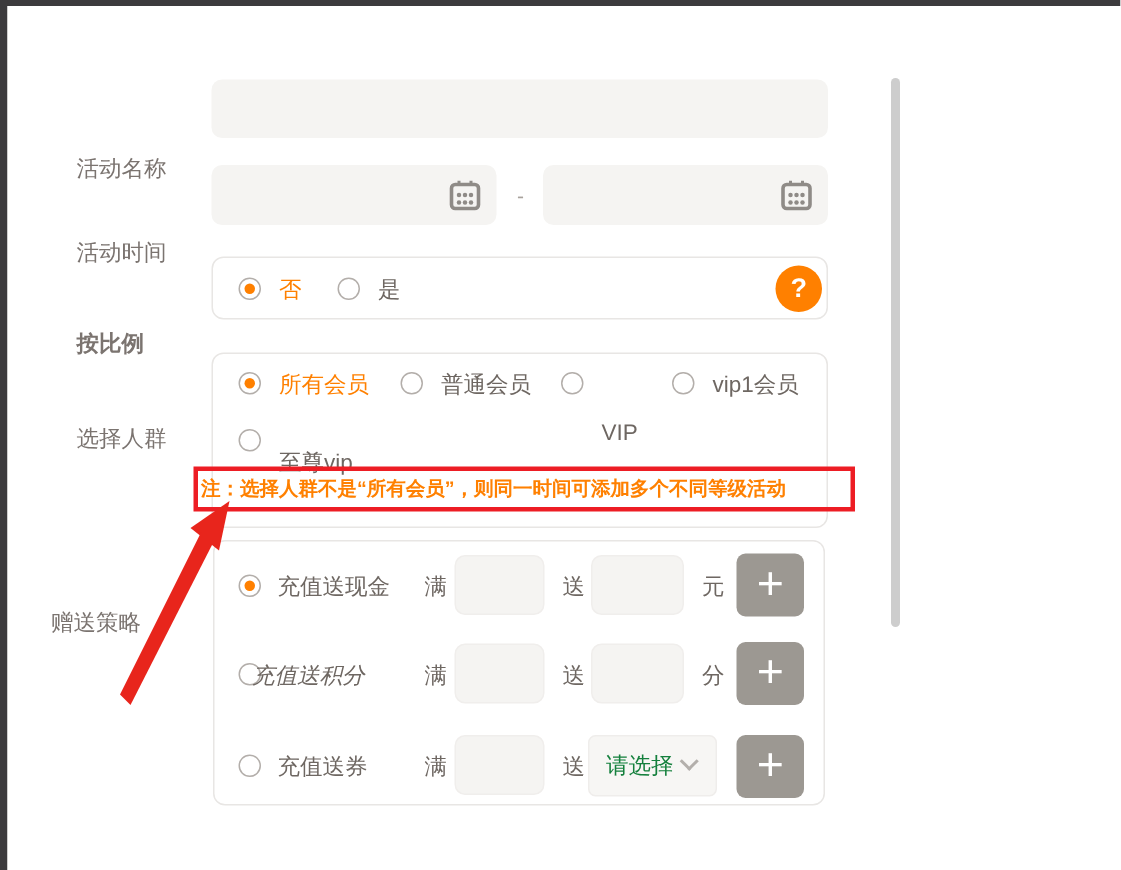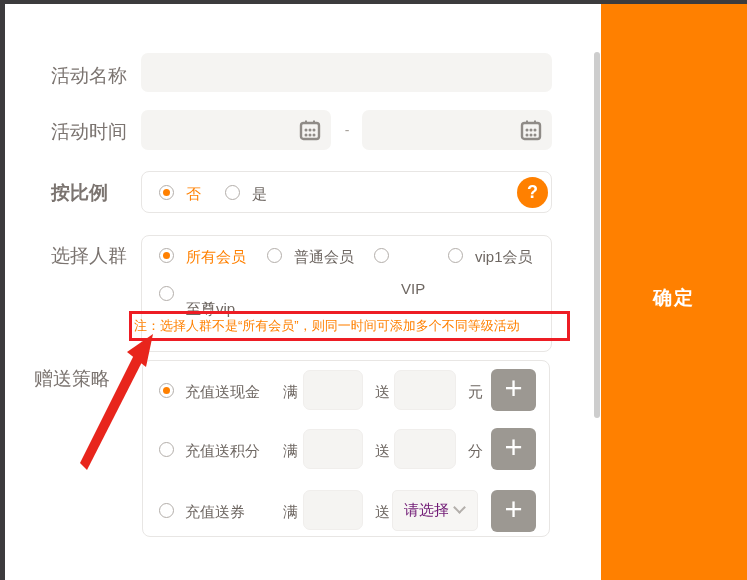--- a/index.html
+++ b/index.html
@@ -5,21 +5,21 @@
   :root{ --accent:#ff8000; --red:#ed1d24; }
   *{ box-sizing:border-box; margin:0; padding:0; }
   html,body{ width:747px; height:580px; }
   body{ font-family:"Liberation Sans","DejaVu Sans",sans-serif; background:#fff; }
   .stage{ position:relative; width:747px; height:580px; overflow:hidden; background:#fff; }
 
   .strip-top{ position:absolute; left:0; top:0; width:747px; height:4px; background:#3c3b3d; }
   .strip-left{ position:absolute; left:0; top:0; width:5px; height:580px; background:#3c3b3d; }
   .drawer{ position:absolute; left:5px; top:4px; width:596px; height:576px; background:#fff; }
 
-  .lbl{ position:absolute; font-size:19px; color:#7b7470; line-height:16px; white-space:nowrap; }
+  .lbl{ position:absolute; font-size:15px; color:#7b7470; line-height:16px; white-space:nowrap;margin-top:37px; }
 
   .input{ position:absolute; background:#f5f4f2; border-radius:7px; }
   .name-input{ left:141px; top:53px; width:411px; height:39px; }
   .date-input{ top:110px; width:190px; height:40px; }
   .d1{ left:141px; } .d2{ left:362px; }
   .cal-icon{ position:absolute; right:10px; top:9px; width:22px; height:22px; }
   .dash{ position:absolute; left:340px; top:122px; width:14px; text-align:center; font-size:14px; color:#a8a29c; }
 
   .gbox{ position:absolute; background:#fff; border:1px solid #e8e6e4; border-radius:8px; }
   .ratio-box{ left:141px; top:171px; width:411px; height:42px; }
@@ -29,26 +29,26 @@
   .radio{ position:absolute; width:15px; height:15px; border:1px solid #b3aeaa; border-radius:50%; background:#fff; }
   .radio.sel::after{ content:""; position:absolute; left:3px; top:3px; width:7px; height:7px; border-radius:50%; background:var(--accent); }
   .rlbl{ position:absolute; font-size:15px; color:#6e6762; line-height:16px; white-space:nowrap; }
   .rlbl.on{ color:var(--accent); }
   .txt{ position:absolute; font-size:15px; color:#6e6762; line-height:16px; white-space:nowrap; }
 
   .help{ position:absolute; left:517px; top:177px; width:31px; height:31px; border-radius:50%;
          background:var(--accent); color:#fff; font-size:18px; font-weight:bold;
          display:flex; align-items:center; justify-content:center; }
 
-  .note{ position:absolute; left:134px; top:317px; font-size:13px; font-weight:normal; color:var(--accent); white-space:nowrap; }
+  .note{ position:absolute; left:134px; top:317px; font-size:13px; font-weight:bold; color:var(--accent); white-space:nowrap; }
 
   .num-input{ width:60px; height:40px; border:1px solid #f0eeec; }
   .select{ position:absolute; left:392px; top:490px; width:86px; height:41px; background:#f7f6f4;
            border:1px solid #efedeb; border-radius:5px; display:flex; align-items:center; padding-left:11px; }
-  .select .ph{ font-size:15px; color:#701a75; }
+  .select .ph{ font-size:15px; color:#15803d; }
   .chev{ display:inline-block; width:9px; height:9px; border-right:2px solid #b3afab; border-bottom:2px solid #b3afab;
          transform:rotate(45deg); margin-left:6px; margin-top:-6px; }
 
   .plus-btn{ position:absolute; left:491px; width:45px; height:42px; background:#9c9892; border-radius:6px;
              display:flex; align-items:center; justify-content:center; }
   .plus-btn span{ color:#fff; font-size:31px; font-weight:300; line-height:30px; margin-top:-3px; }
 
   .redbox{ position:absolute; left:129px; top:311px; width:441px; height:30px; border:3px solid var(--red); z-index:5; }
   .arrow-svg{ position:absolute; left:0; top:0; width:747px; height:580px; z-index:6; pointer-events:none; }
 
@@ -130,21 +130,21 @@
   <span class="txt" style="left:283px; top:384px;">满</span>
   <div class="input num-input" style="left:303px; top:370px;"></div>
   <span class="txt" style="left:375px; top:384px;">送</span>
   <div class="input num-input" style="left:394px; top:370px; width:62px;"></div>
   <span class="txt" style="left:468px; top:384px;">元</span>
   <div class="plus-btn" style="top:369px;">
       <span>+</span>
     </div>
 
   <span class="radio" style="left:159px; top:442px;"></span>
-  <span class="rlbl" style="left:185px; top:443px;">充值送积分</span>
+  <span class="rlbl" style="left:168px; top:443px;font-style:italic;">充值送积分</span>
   <span class="txt" style="left:283px; top:443px;">满</span>
   <div class="input num-input" style="left:303px; top:429px;"></div>
   <span class="txt" style="left:375px; top:443px;">送</span>
   <div class="input num-input" style="left:394px; top:429px; width:62px;"></div>
   <span class="txt" style="left:468px; top:443px;">分</span>
   <div class="plus-btn" style="top:428px;">
       <span>+</span>
     </div>
 
   <span class="radio" style="left:159px; top:503px;"></span>
@@ -161,16 +161,13 @@
     </div>
 
   <div class="redbox"></div>
   <svg class="arrow-svg" viewBox="0 0 747 580">
     <polygon points="153,334 127,352 146,367" fill="#e8251c"></polygon>
     <polygon points="134,355 142,362 87,470 80,463" fill="#e8251c"></polygon>
   </svg>
 
   <div class="scrollbar"></div>
 
-  <div class="confirm">
-    <span>确定</span>
-  </div>
 </div>
 
 </body></html>

